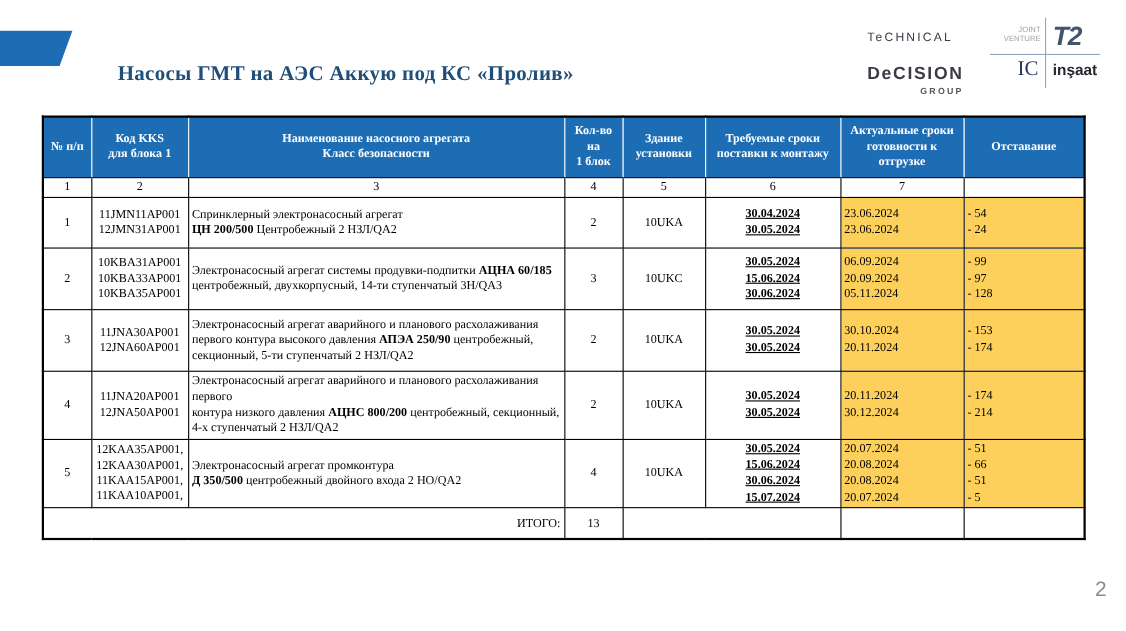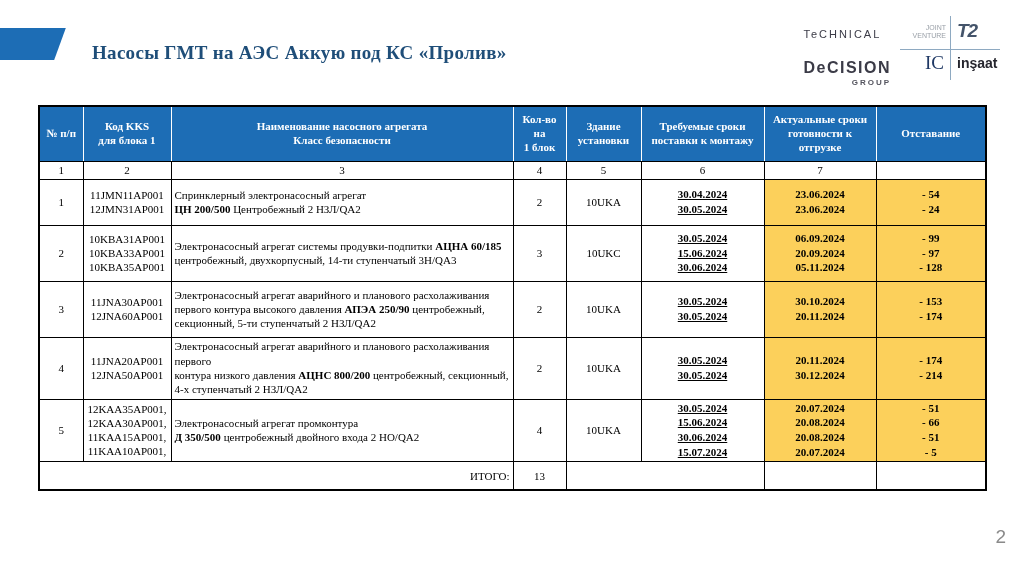--- a/index.html
+++ b/index.html
@@ -7,35 +7,35 @@
   .slide {
     position:relative; width:1024px; height:574px; background:#ffffff; overflow:hidden;
     box-shadow:0 0 4px rgba(0,0,0,.25);
   }
   
   .accent-shape {
     position:absolute; left:-8px; top:28px; width:68px; height:32px;
     background:#1d6db5; transform:skewX(-20deg);
   }
   .title {
-    position:absolute; left:92px; top:42px; margin:0;
+    position:absolute; left:92px; top:42px; margin:15px;
     font-family:"Liberation Serif", serif; font-weight:bold;
     font-size:19px; color:#1f4e79; letter-spacing:.3px;
   }
   
-  .logo-area { position:absolute; right:24px; top:16px; display:flex; gap:9px; align-items:flex-start; }
+  .logo-area { position:absolute; right:24px; top:16px; display:flex; gap:24px; align-items:flex-start; }
   .td-logo { text-align:left; color:#3b3b47; padding-top:12px; }
   .td-line1 { font-size:11px; letter-spacing:2px; font-weight:500; }
   .td-line2 { font-size:16px; font-weight:bold; letter-spacing:1.5px; margin-top:19px; }
   .td-line3 { font-size:8px; letter-spacing:2px; text-align:right; color:#55555f; margin-top:1px;font-weight:bold; }
   .jv-logo { position:relative; width:100px; height:64px; }
   .jv-vline { position:absolute; left:50px; top:0; width:1px; height:64px; background:#8ea9c1; }
   .jv-hline { position:absolute; left:0; top:33px; width:100px; height:1px; background:#8ea9c1; }
   .jv-tl { position:absolute; right:54px; top:8px; text-align:right; font-size:7px; line-height:1.2; color:#9aa0a8; white-space:pre-line; }
-  .jv-tr { position:absolute; left:57px; top:4px; font-size:19px; font-weight:bold; font-style:italic; color:#44546a; letter-spacing:-1px; }
+  .jv-tr { position:absolute; left:57px; top:4px; font-size:24px; font-weight:bold; font-style:italic; color:#44546a; letter-spacing:-1px; }
   .jv-bl { position:absolute; right:56px; top:36px; font-family:"Liberation Serif", serif; font-size:19px; color:#1f3864; }
   .jv-br { position:absolute; left:57px; top:39px; font-size:14px; font-weight:bold; color:#26262e; }
   
   table.main {
     position:absolute; left:38px; top:105px; width:947px;
     border-collapse:collapse; table-layout:fixed; border:2px solid #000;
     font-family:"Liberation Serif", serif; color:#000;
   }
   .main th {
     background:#1d6db5; color:#ffffff; font-weight:bold; font-size:11px;
@@ -46,21 +46,21 @@
   tr.row-head { height:55px; }
   tr.row-num  { height:18px; }
   tr.r1 { height:46px; } tr.r2 { height:56px; } tr.r3 { height:56px; } tr.r4 { height:62px; } tr.r5 { height:60px; }
   tr.row-total { height:29px; }
   .row-num td { text-align:center; }
   .c-num  { text-align:center; }
   .c-kks  { text-align:center; white-space:pre-line; line-height:1.3; }
   .c-name { text-align:left; font-size:10.5px; white-space:pre-line; line-height:1.3; padding:2px 5px; }
   .c-qty, .c-bld { text-align:center; }
   .c-req  { text-align:center; font-weight:bold; white-space:pre-line; line-height:1.35;text-decoration:underline; }
-  .c-act, .c-lag { text-align:center; font-weight:bold; white-space:pre-line; line-height:1.35; background:#fcd05b; }
+  .c-act, .c-lag { font-weight:normal; white-space:pre-line; line-height:1.35; background:#fcd05b; }
   .total-label { text-align:right; font-size:12px; padding-right:4px; }
   .total-qty { text-align:center; font-size:12px; }
   .page-number { position:absolute; right:18px; top:526px; font-size:19px; color:#8a8a8a; }
 </style>
 </head>
 <body>
 
 <div class="slide">
 
   <div class="accent-shape"></div>

